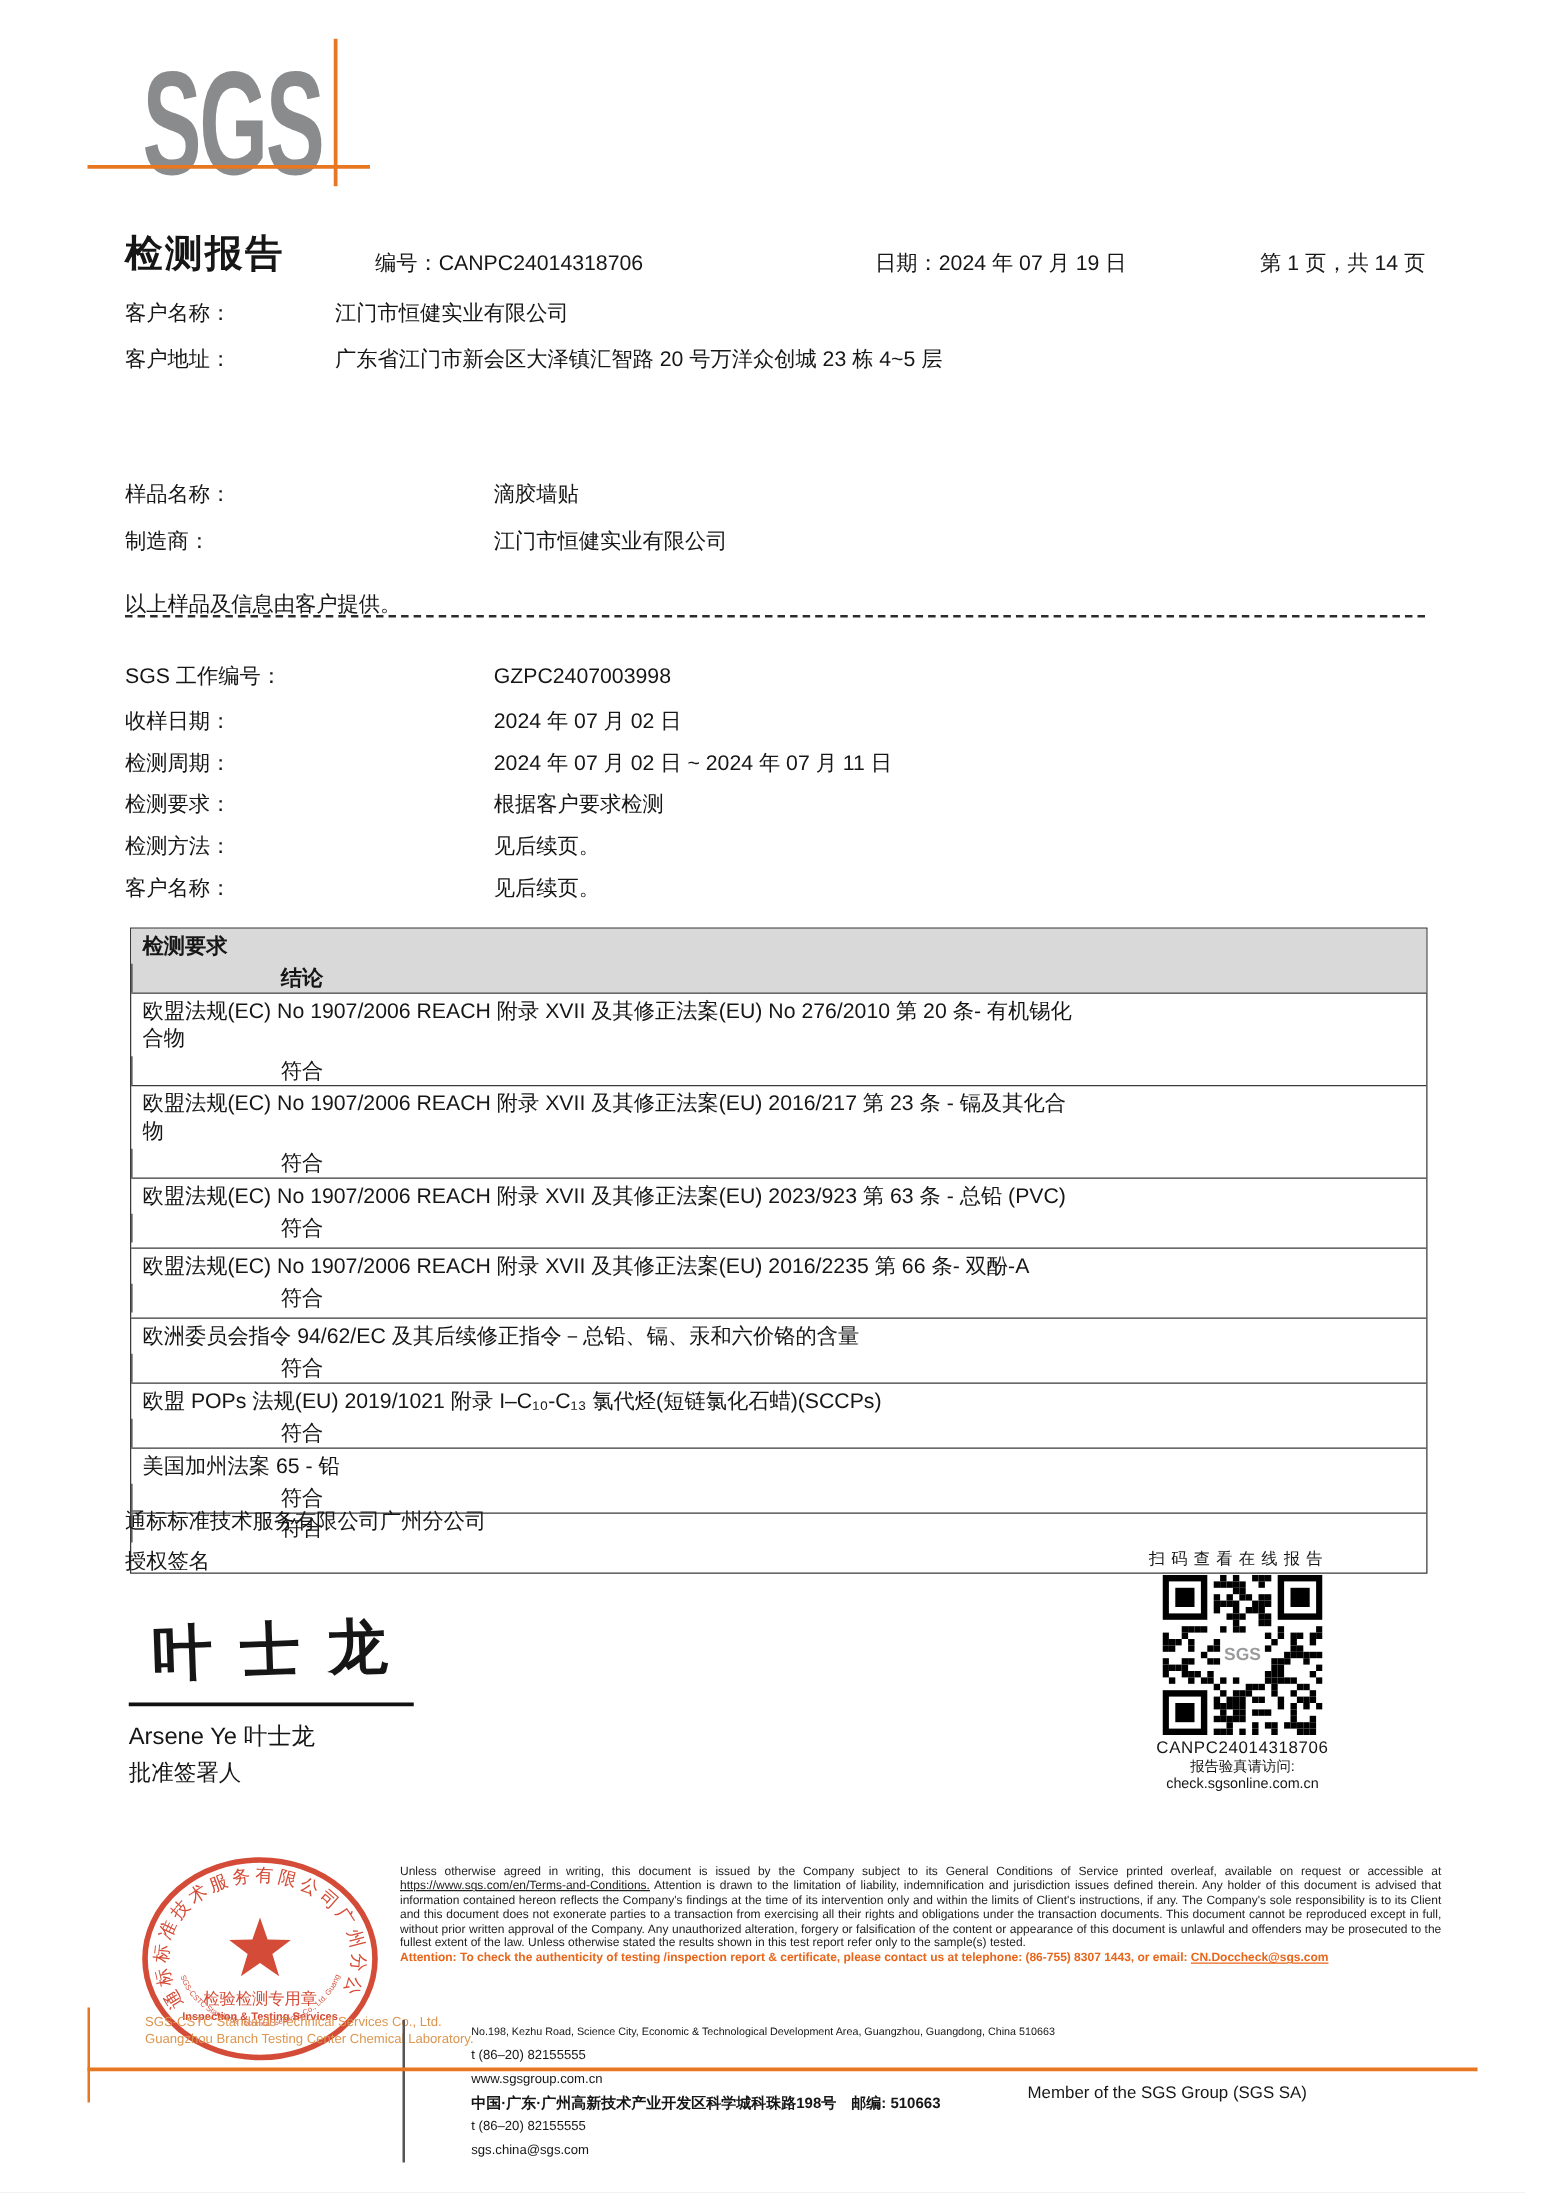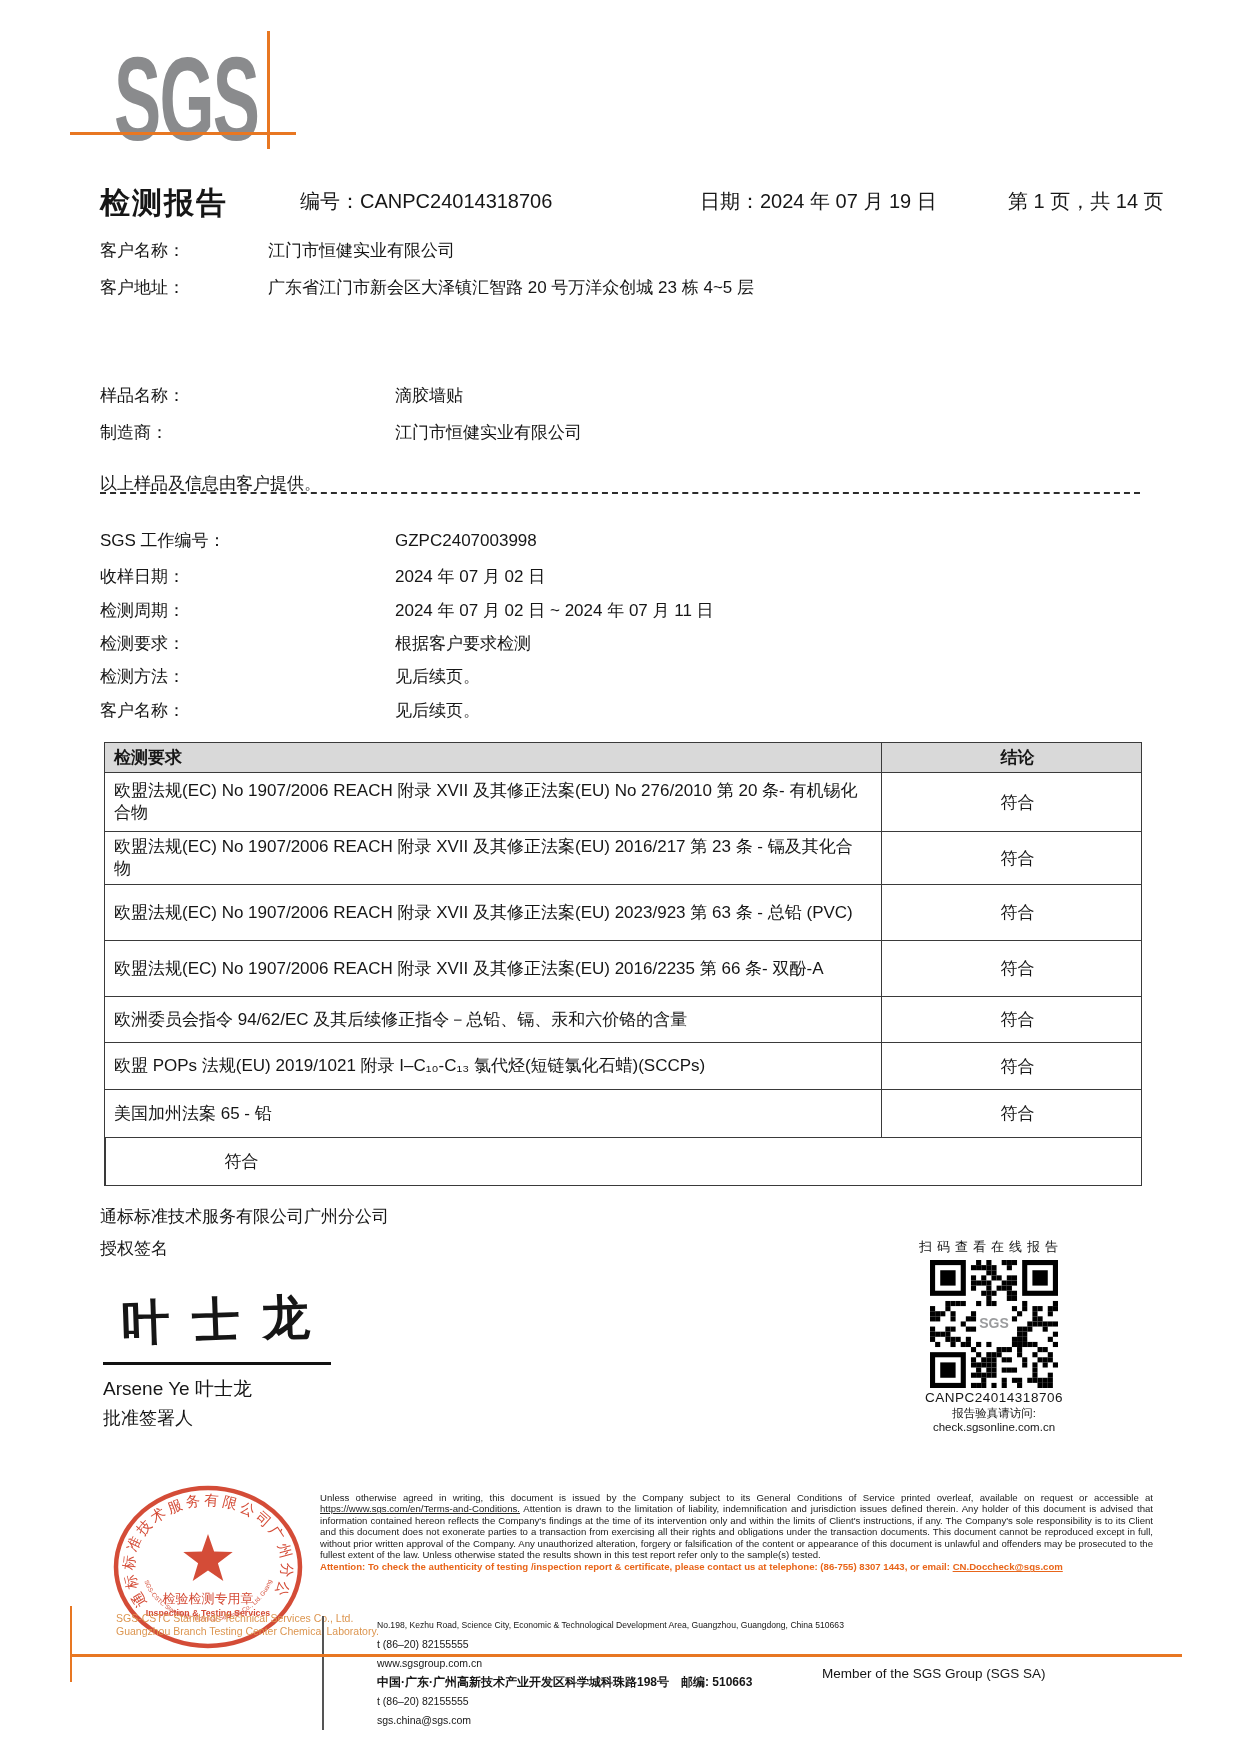--- a/index.html
+++ b/index.html
@@ -6,27 +6,27 @@
   .page{position:relative;width:1240px;height:1754px;background:#ffffff;margin:0 auto;
         font-family:"Liberation Sans","DejaVu Sans",sans-serif;color:#161616;overflow:hidden;}
   .abs{position:absolute;}
   
   .sgs-logo{left:114px;top:40px;font-size:118px;font-weight:800;color:#8a8b8d;
             letter-spacing:-3px;line-height:1;transform:scaleX(0.60);transform-origin:left top;}
   .logo-vline{left:267px;top:31px;width:3px;height:118px;background:#e87722;}
   .logo-hline{left:70px;top:132px;width:226px;height:3px;background:#e87722;}
   
   .report-title{left:100px;top:183px;font-size:30px;font-weight:700;letter-spacing:2px;}
-  .hline{font-size:20px;top:188px;}
+  .hline{font-size:17px;top:199px;}
   .body-line{font-size:17px;line-height:22px;white-space:nowrap;}
   .lbl{display:inline-block;}
   .dashed-sep{left:100px;top:492px;width:1040px;border-top:2px dashed #2c2c2c;}
   
   .rtable{left:104px;top:742px;width:1036px;border:1px solid #3a3a3a;font-size:17px;}
-  .trow{display:flex;border-top:1px solid #3a3a3a;}
+  .trow{display:flex;border-top:1px solid #3a3a3a;flex-direction:column;}
   .trow:first-child{border-top:none;}
   .thead{background:#d9d9d9;font-weight:700;}
   .c1{width:776px;box-sizing:border-box;padding:3px 14px 3px 9px;display:flex;align-items:center;line-height:22px;}
   .c2{width:260px;box-sizing:border-box;border-left:1px solid #3a3a3a;display:flex;align-items:center;justify-content:center;padding-left:12px;}
   .h30{min-height:29px;} .h58{min-height:58px;} .h52{min-height:52px;} .h55{min-height:55px;}
   .h45{min-height:45px;} .h46{min-height:46px;} .h47{min-height:47px;}
   
   .sig-hand{left:122px;top:1288px;font-size:48px;font-weight:700;letter-spacing:22px;
             transform:rotate(-2deg);font-family:"DejaVu Serif","Liberation Serif",serif;}
   .sig-line{left:103px;top:1362px;width:228px;height:3px;background:#111;}

